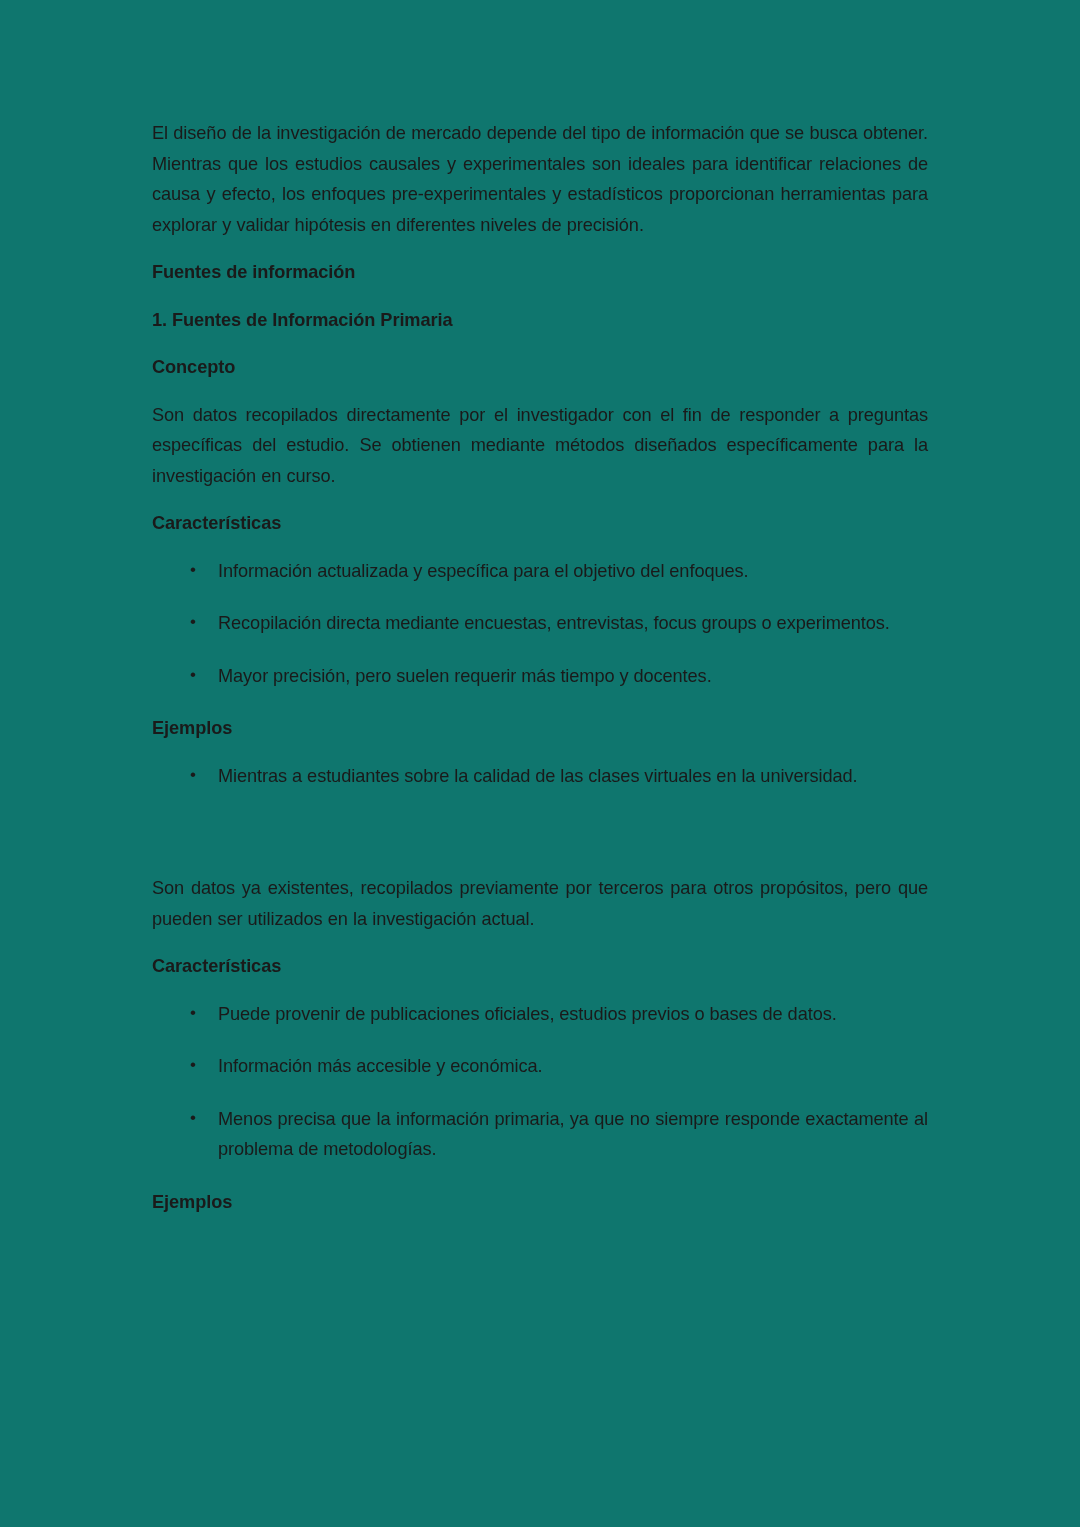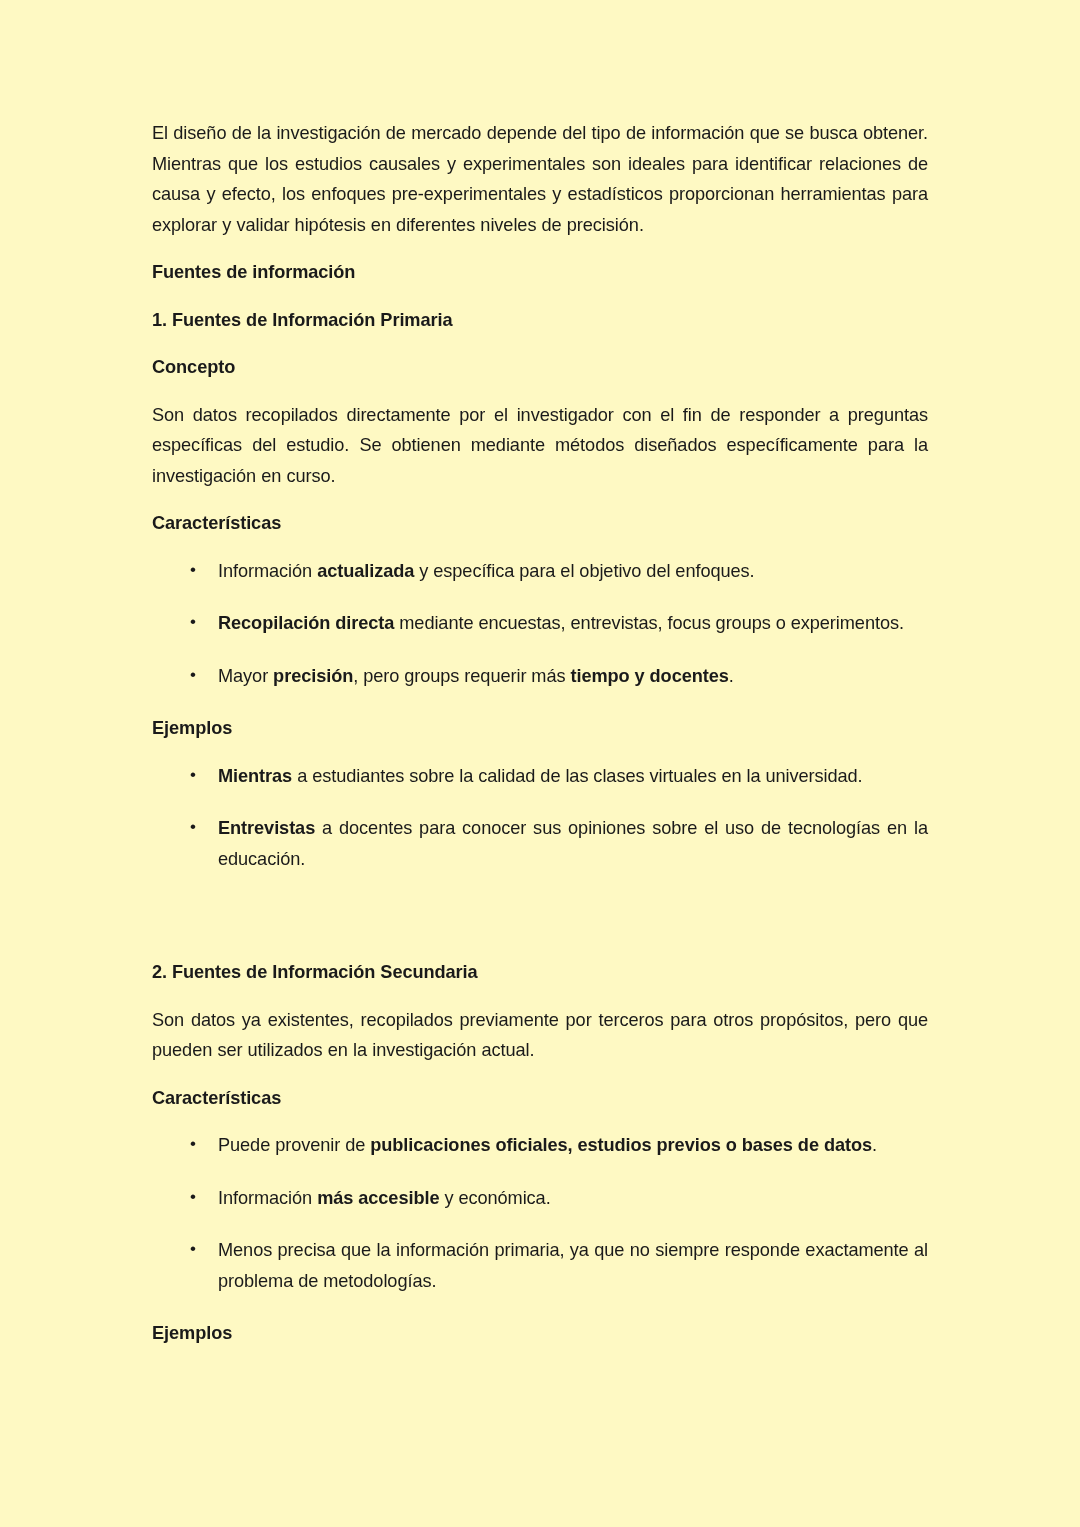--- a/index.html
+++ b/index.html
@@ -11,21 +11,21 @@
     width: 1080px;
     height: 1527px;
     font-family: "Liberation Sans", sans-serif;
     color: #1a1a1a;
     -webkit-font-smoothing: antialiased;
   }
   .page {
     position: relative;
     width: 1080px;
     height: 1527px;
-    background: #fef9c3;
+    background: #0f766e;
     box-sizing: border-box;
     padding: 118px 152px 40px 152px;
   }
   .doc-body {
     width: 776px;
   }
   p.para {
     margin: 0 0 17px 0;
     font-size: 18.2px;
     line-height: 30.5px;
@@ -62,21 +62,21 @@
   }
   ul.bullets li::before {
     content: "\2022";
     position: absolute;
     left: 38px;
     top: -1px;
     font-size: 17px;
     line-height: 30.5px;
     color: #1a1a1a;
   }
-  b, strong { font-weight: bold; }
+  b, strong { font-weight: normal; }
   .block-gap {
     height: 60px;
   }
 </style>
 </head>
 <body>
 
 <div class="page">
   <div class="doc-body">
 
@@ -93,38 +93,34 @@
     <h2 class="heading">Características</h2>
 
     <ul class="bullets">
       <li class="short">
         <span>Información </span><b>actualizada</b><span> y específica para el objetivo del enfoques.</span>
       </li>
       <li class="short">
         <b>Recopilación directa</b><span> mediante encuestas, entrevistas, focus groups o experimentos.</span>
       </li>
       <li class="short">
-        <span>Mayor </span><b>precisión</b><span>, pero groups requerir más </span><b>tiempo y docentes</b><span>.</span>
+        <span>Mayor </span><b>precisión</b><span>, pero suelen requerir más </span><b>tiempo y docentes</b><span>.</span>
       </li>
     </ul>
 
     <h2 class="heading">Ejemplos</h2>
 
     <ul class="bullets">
       <li class="short">
         <b>Mientras</b><span> a estudiantes sobre la calidad de las clases virtuales en la universidad.</span>
       </li>
-      <li>
-        <b>Entrevistas</b><span> a docentes para conocer sus opiniones sobre el uso de tecnologías en la educación.</span>
-      </li>
     </ul>
 
     <div class="block-gap"></div>
 
-    <h2 class="heading">2. Fuentes de Información Secundaria</h2>
 
     <p class="para">Son datos ya existentes, recopilados previamente por terceros para otros propósitos, pero que pueden ser utilizados en la investigación actual.</p>
 
     <h2 class="heading">Características</h2>
 
     <ul class="bullets">
       <li class="short">
         <span>Puede provenir de </span><b>publicaciones oficiales, estudios previos o bases de datos</b><span>.</span>
       </li>
       <li class="short">

